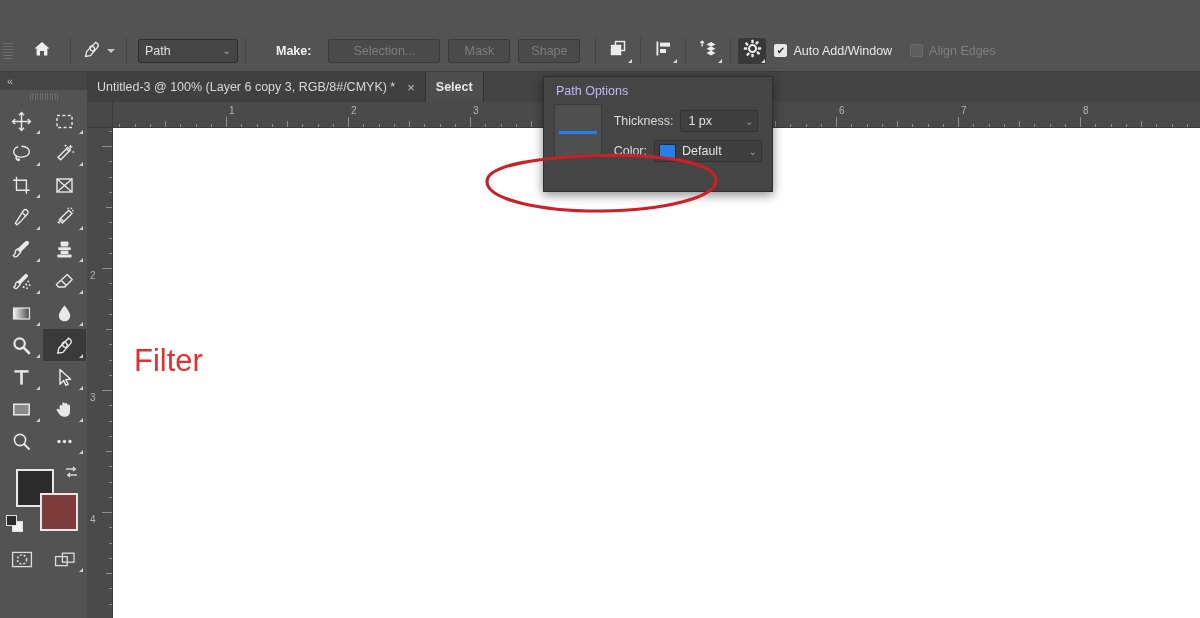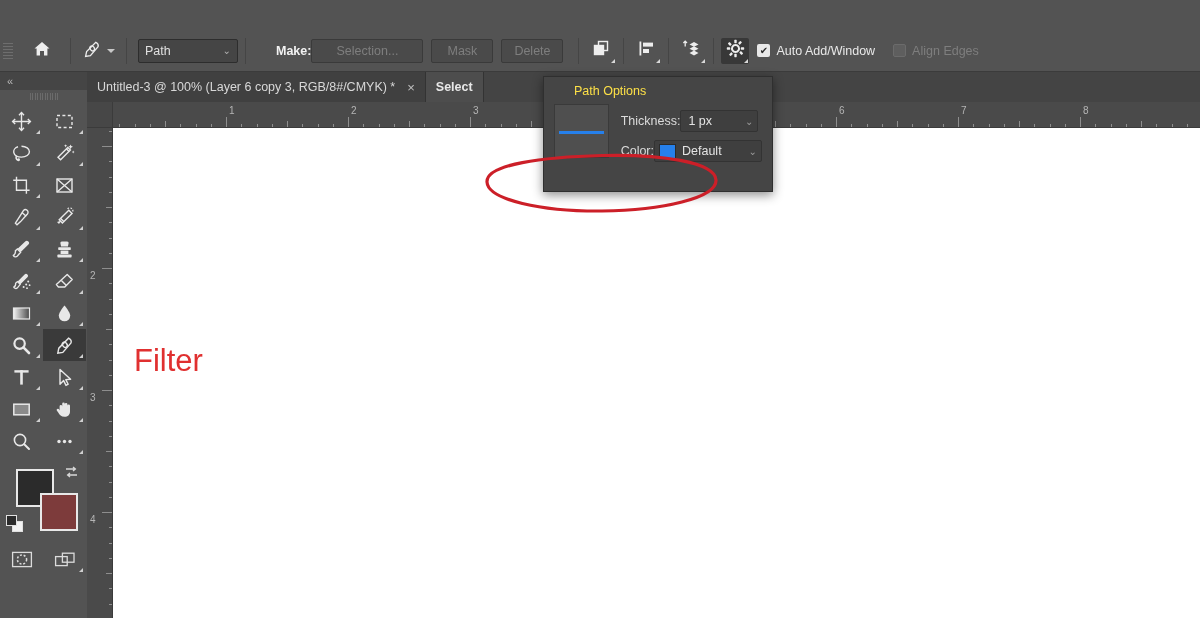--- a/index.html
+++ b/index.html
@@ -63,21 +63,21 @@
     border-left: 4px solid transparent; border-top: 4px solid transparent;
     border-right: 4px solid #d8d8d8; border-bottom: 0;
   }
   .select-box {
     height: 24px; background: #454545; border: 1px solid #2d2d2d;
     border-radius: 2px; display: flex; align-items: center;
     padding: 0 6px; color: #e0e0e0; font-size: 12.5px; min-width: 100px;
     justify-content: space-between; cursor: default;
   }
   .select-box .chev { color: #b0b0b0; font-size: 10px; margin-left: 8px; }
-  .opt-label { color: #e8e8e8; font-size: 12.5px; margin: 0 0 0 4px; padding-left: 19px; }
+  .opt-label { color: #e8e8e8; font-size: 12.5px; margin: 0 17px 0 4px; padding-left: 19px; }
   .ghost-btn {
     height: 24px; background: #4a4a4a; border: 1px solid #3a3a3a;
     border-radius: 2px; color: #7e7e7e; font-size: 12.5px;
     display: flex; align-items: center; justify-content: center;
     padding: 0 12px; margin-right: 8px; cursor: default;
   }
   .chk-row { display: flex; align-items: center; gap: 6px; margin-left: 8px; }
   .chk {
     width: 13px; height: 13px; border-radius: 2px;
     display: flex; align-items: center; justify-content: center;
@@ -187,32 +187,32 @@
     font-family: "Liberation Sans", sans-serif; letter-spacing: 0px;
   }
 
   
   .popup {
     position: absolute; left: 543px; top: 76px; width: 230px; height: 116px;
     background: #454545; border: 1px solid #2f2f2f;
     box-shadow: 0 3px 10px rgba(0,0,0,0.45);
   }
   .popup-title {
-    color: #fde047; font-size: 12.5px; padding: 7px 0 6px 12px; margin-left: 18px;
+    color: #c4b5fd; font-size: 12.5px; padding: 7px 0 6px 12px;
   }
   .popup-body { display: flex; padding: 0 10px; gap: 12px; }
   .preview-box {
     width: 62px; height: 54px; background: #4f4f4f; border: 1px solid #3a3a3a;
     position: relative;
   }
   .preview-line {
     position: absolute; left: 4px; right: 4px; top: 26px; height: 3px;
   }
   .popup-fields { display: flex; flex-direction: column; gap: 8px; padding-top: 6px; }
-  .field-row { display: flex; align-items: center; }
+  .field-row { display: flex; align-items: center; gap: 7px; }
   .field-label { color: #dcdcdc; font-size: 12.5px; }
   .field-sel {
     height: 22px; background: #3f3f3f; border: 1px solid #333;
     border-radius: 2px; display: flex; align-items: center;
     padding: 0 4px 0 7px; color: #e4e4e4; font-size: 12.5px;
     justify-content: space-between; gap: 10px;
   }
   .field-sel .chev { color: #9b9b9b; font-size: 10px; }
   .color-chip { width: 17px; height: 15px; border: 1px solid #2b2b2b; }
   .rubber-row {
@@ -270,21 +270,21 @@
       <span>Path</span>
       <span class="chev">⌄</span>
     </div>
 
     <div class="opt-sep"></div>
 
     <div class="opt-label" style="font-weight:bold;color:#f2f2f2;">Make:</div>
 
     <div class="ghost-btn" style="width:112px;">Selection...</div>
     <div class="ghost-btn" style="width:62px;">Mask</div>
-    <div class="ghost-btn" style="width:62px;">Delete</div>
+    <div class="ghost-btn" style="width:62px;">Shape</div>
 
     <div class="opt-sep"></div>
 
     <div class="opt-btn" style="width:30px;">
       <span>
         <svg width="19" height="19" viewBox="0 0 19 19">
           <rect x="6.5" y="2.5" width="9" height="9" fill="none" stroke="#ededed" stroke-width="1.4"></rect>
           <rect x="2.5" y="6.5" width="9" height="9" fill="#ededed" stroke="#ededed" stroke-width="1.4"></rect>
         </svg>
       </span>

